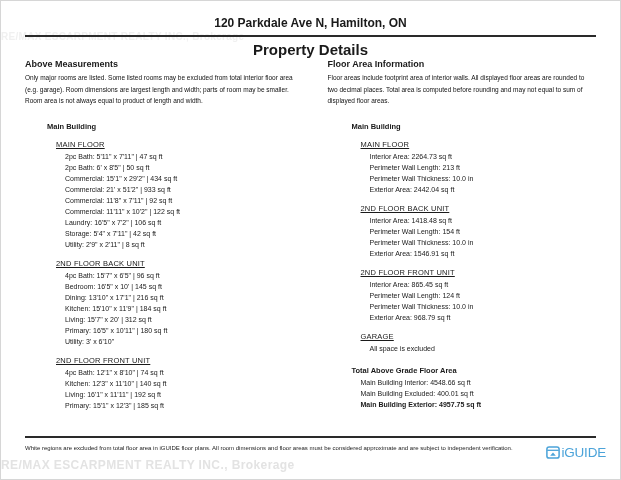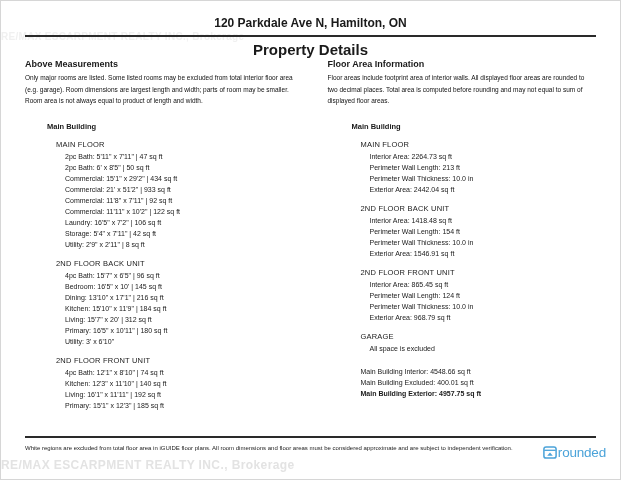--- a/index.html
+++ b/index.html
@@ -17,21 +17,21 @@
   .wm-bottom { bottom:7px; font-size:12px; color:#e3e3e3; letter-spacing:0.4px; }
   .columns { position:absolute; top:58px; left:24px; right:24px; display:flex; }
   .col { width:50%; }
   .col-right { padding-left:17px; }
   .col-heading { font-size:9px; font-weight:bold; }
   .col-desc { margin-top:3px; font-size:6.5px; line-height:11.5px; color:#111; max-width:281px; }
   .building { margin-top:15px; margin-left:22px; }
   .col-right .building { margin-left:24px; }
   .building-name { font-size:7.5px; font-weight:bold; }
   .sect { margin-left:9px; margin-top:9px; }
-  .sect-name { font-size:7.5px; letter-spacing:0.2px; }
+  .sect-name { font-size:7.5px; letter-spacing:0.2px;text-decoration:underline; }
   .sect-items { margin-left:9px; margin-top:2px; }
   .item { font-size:7px; line-height:11px; }
   .total { margin-top:12px; margin-left:24px; }
   .total-heading { font-size:7.5px; font-weight:bold; }
   .total-lines { margin-left:9px; margin-top:2px; }
   .total-line { font-size:7px; line-height:11px; }
   .total-line-bold { font-size:7px; line-height:11px; font-weight:bold; }
   .footer-rule { position:absolute; left:24px; right:24px; bottom:41px; border-top:2px solid #2a2a2a; }
   .disclaimer { position:absolute; left:24px; bottom:28px; font-size:6px; color:#222; white-space:nowrap; }
   .logo { position:absolute; right:14px; bottom:19px; display:flex; align-items:center; gap:1px; color:#4ba3d9; }
@@ -137,37 +137,38 @@
 
         <div class="sect">
           <div class="sect-name">GARAGE</div>
           <div class="sect-items">
             <div class="item">All space is excluded</div>
           </div>
         </div>
       </div>
 
       <div class="total">
+        <div class="total-heading">Total Above Grade Floor Area</div>
         <div class="total-lines">
           <div class="total-line">Main Building Interior: 4548.66 sq ft</div>
           <div class="total-line">Main Building Excluded: 400.01 sq ft</div>
           <div class="total-line-bold">Main Building Exterior: 4957.75 sq ft</div>
         </div>
       </div>
     </div>
 
   </div>
 
   <div class="footer-rule"></div>
   <div class="disclaimer">White regions are excluded from total floor area in iGUIDE floor plans. All room dimensions and floor areas must be considered approximate and are subject to independent verification.</div>
 
   <div class="logo">
     <svg class="logo-icon" width="14" height="13" viewBox="0 0 14 13">
       <rect x="0.9" y="0.9" width="12.2" height="11.2" rx="2.2" fill="none" stroke="#4ba3d9" stroke-width="1.5"></rect>
       <line x1="1.2" y1="4.3" x2="12.8" y2="4.3" stroke="#4ba3d9" stroke-width="1.3"></line>
       <path d="M4.2 9.8 L7 6.6 L9.8 9.8 Z" fill="#4ba3d9"></path>
     </svg>
-    <span class="logo-text">rounded</span>
+    <span class="logo-text">iGUIDE</span>
   </div>
 
   <div class="wm wm-bottom">RE/MAX ESCARPMENT REALTY INC., Brokerage</div>
 
 </div>
 
 </body></html>

